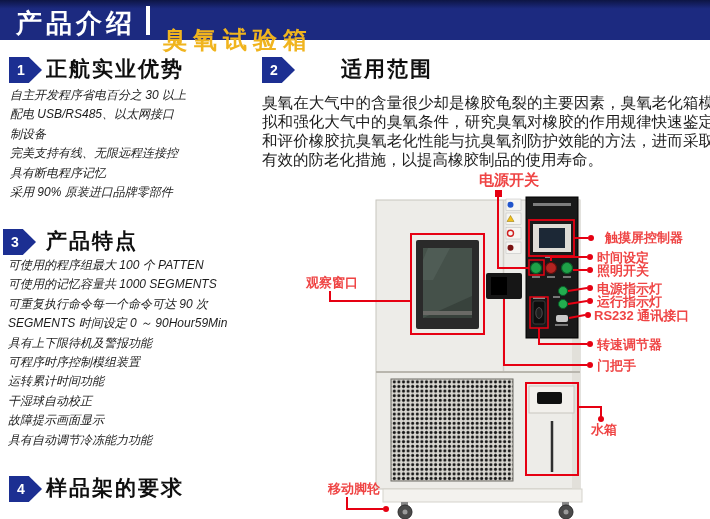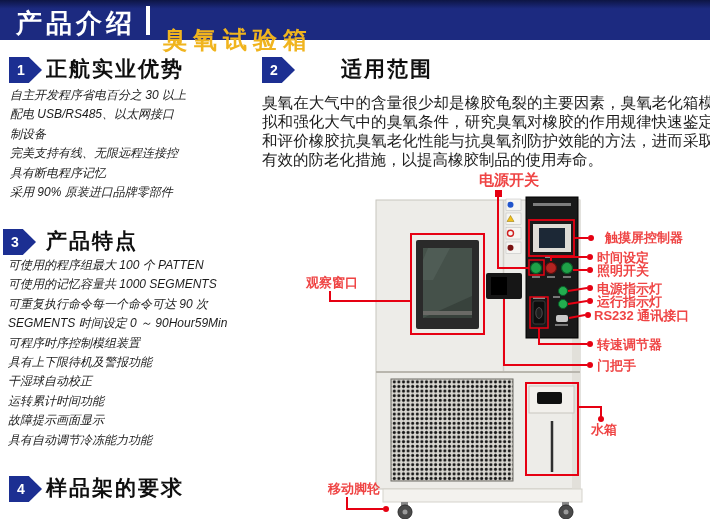--- a/index.html
+++ b/index.html
@@ -56,24 +56,24 @@
 
   <div class="badge" style="left:3px;top:229px;">
     <span>3</span>
   </div>
   <h2 class="sec-heading" style="left:46px;top:227px;">产品特点</h2>
   <div class="sec-body" style="left:8px;top:256px;width:300px;">
     <div class="sec-line">可使用的程序组最大 100 个 PATTEN</div>
     <div class="sec-line">可使用的记忆容量共 1000 SEGMENTS</div>
     <div class="sec-line">可重复执行命令每一个命令可达 90 次</div>
     <div class="sec-line">SEGMENTS 时间设定 0 ～ 90Hour59Min</div>
+    <div class="sec-line">具有上下限待机及警报功能</div>
     <div class="sec-line">可程序时序控制模组装置</div>
-    <div class="sec-line">具有上下限待机及警报功能</div>
+    <div class="sec-line">运转累计时间功能</div>
     <div class="sec-line">干湿球自动校正</div>
-    <div class="sec-line">运转累计时间功能</div>
     <div class="sec-line">故障提示画面显示</div>
     <div class="sec-line">具有自动调节冷冻能力功能</div>
   </div>
 
   <div class="badge" style="left:9px;top:476px;">
     <span>4</span>
   </div>
   <h2 class="sec-heading" style="left:46px;top:474px;">样品架的要求</h2>
 
   <svg class="machine-svg" viewBox="0 0 410 351">

